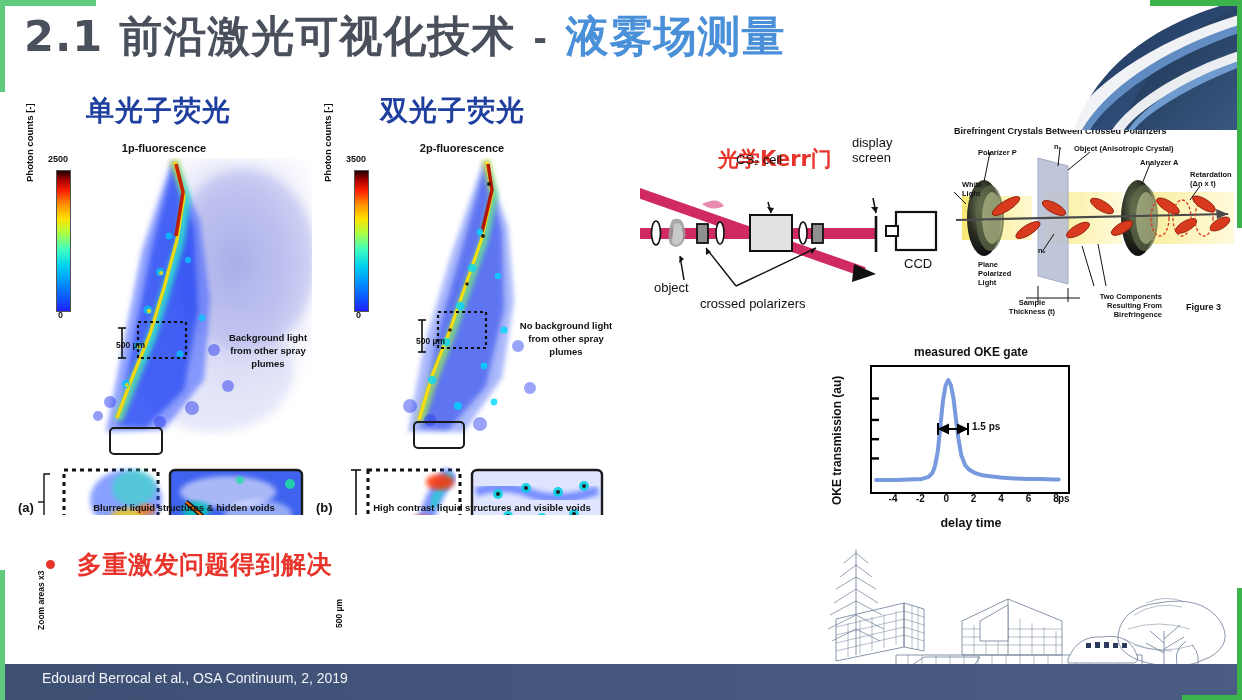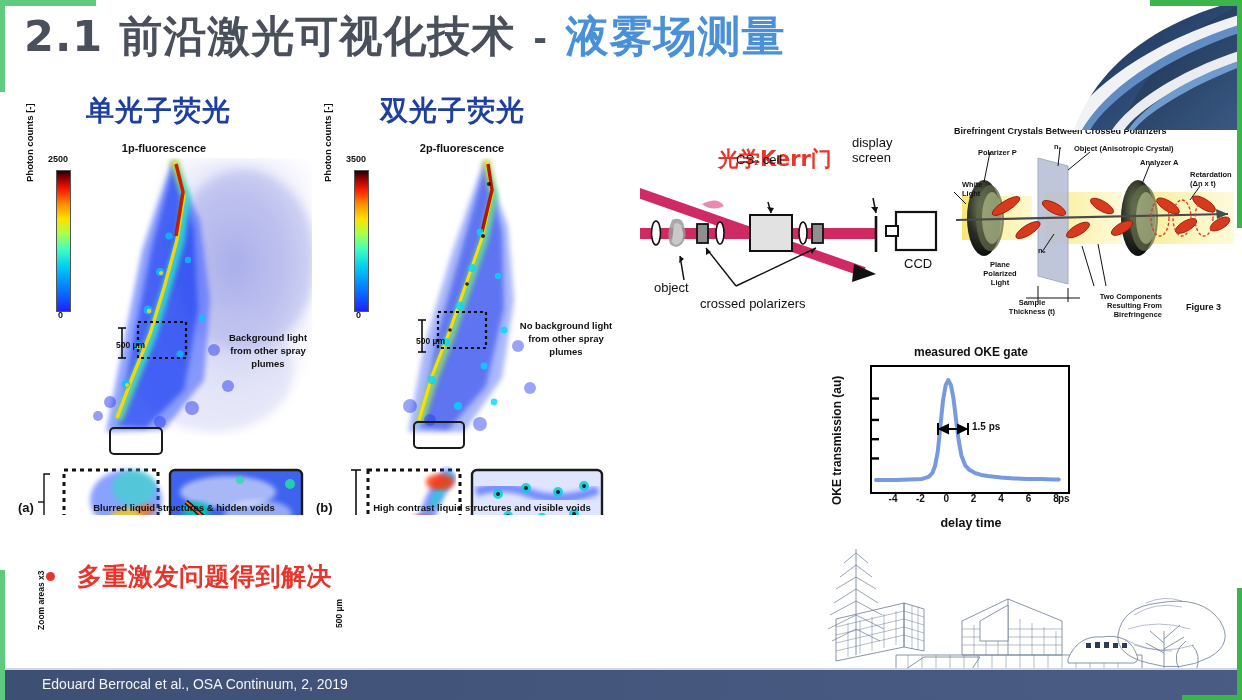--- a/index.html
+++ b/index.html
@@ -91,31 +91,31 @@
   .oke{position:absolute;left:826px;top:345px;width:250px;height:185px;}
   .oke-title{position:absolute;left:40px;right:0;top:0;text-align:center;font-size:12px;font-weight:700;color:#111;}
   .oke-ylab{position:absolute;left:4px;top:160px;font-size:12px;font-weight:700;color:#111;
     transform:rotate(-90deg);transform-origin:left top;white-space:nowrap;}
   .oke-xlab{position:absolute;left:40px;right:0;bottom:0;text-align:center;font-size:12.5px;font-weight:700;color:#111;}
   .oke-plot{position:absolute;left:44px;top:20px;width:196px;height:125px;border:2px solid #000;background:#fff;}
   .oke-tick{position:absolute;font-size:10px;font-weight:700;color:#111;}
   .oke-fwhm{position:absolute;font-size:10px;font-weight:700;color:#111;}
 
   
-  .bullets{position:absolute;left:46px;top:560px;z-index:25;}
+  .bullets{position:absolute;left:46px;top:548px;z-index:25;}
   .bullet-row{display:flex;align-items:center;margin-bottom:4px;}
   .bullet-dot{width:9px;height:9px;border-radius:50%;background:#e8342a;margin-right:22px;flex:0 0 auto;}
   .bullet-text{font-size:25px;font-weight:700;color:#e8342a;letter-spacing:0.5px;
     font-family:"DejaVu Sans","Liberation Sans",sans-serif;}
 
   
   .campus{position:absolute;left:812px;bottom:22px;width:420px;height:135px;z-index:5;}
 
   
-  .footer{position:absolute;left:0;bottom:0;width:100%;height:30px;z-index:30;
+  .footer{position:absolute;left:0;bottom:0;width:100%;height:36px;z-index:30;
     background:linear-gradient(to right,#3d4f73 0%,#44567c 45%,#4a5c84 100%);}
   .footer-text{position:absolute;left:42px;top:6px;font-size:14px;color:#f2f4f8;
     font-family:"Liberation Sans",sans-serif;}
   .footer-sep{position:absolute;left:0;bottom:30px;width:100%;height:2px;background:#cfd6e4;z-index:30;}
 </style>
 </head>
 <body>
 
 <div class="slide">
 
@@ -497,21 +497,21 @@
       <line x1="12" y1="66" x2="24" y2="78" stroke="#111" stroke-width="1"></line>
     </svg>
 
     <div class="bl" style="left:20px;top:54px;width:32px;">White Light</div>
     <div class="bl" style="left:36px;top:22px;">Polarizer P</div>
     <div class="bl" style="left:112px;top:16px;">n₁</div>
     <div class="bl" style="left:96px;top:120px;">n₂</div>
     <div class="bl" style="left:132px;top:18px;width:110px;">Object (Anisotropic Crystal)</div>
     <div class="bl" style="left:198px;top:32px;text-align:right;">Analyzer A</div>
     <div class="bl" style="left:248px;top:44px;width:48px;line-height:1.2;">Retardation (Δn x t)</div>
-    <div class="bl" style="left:36px;top:134px;width:44px;text-align:center;line-height:1.2;">Plane Polarized Light</div>
+    <div class="bl" style="left:36px;top:134px;width:44px;line-height:1.2;">Plane Polarized Light</div>
     <div class="bl" style="left:62px;top:172px;width:56px;text-align:center;line-height:1.2;">Sample Thickness (t)</div>
     <div class="bl" style="left:136px;top:166px;width:84px;text-align:right;line-height:1.2;">Two Components Resulting From Birefringence</div>
     <div class="bl" style="left:244px;top:176px;font-size:9px;">Figure 3</div>
   </div>
 
   <div class="oke">
     <div class="oke-title">measured OKE gate</div>
     <div class="oke-ylab">OKE transmission (au)</div>
     <div class="oke-plot">
       <svg id="oke-svg" width="192" height="121" viewBox="0 0 192 121" style="display:block;">

